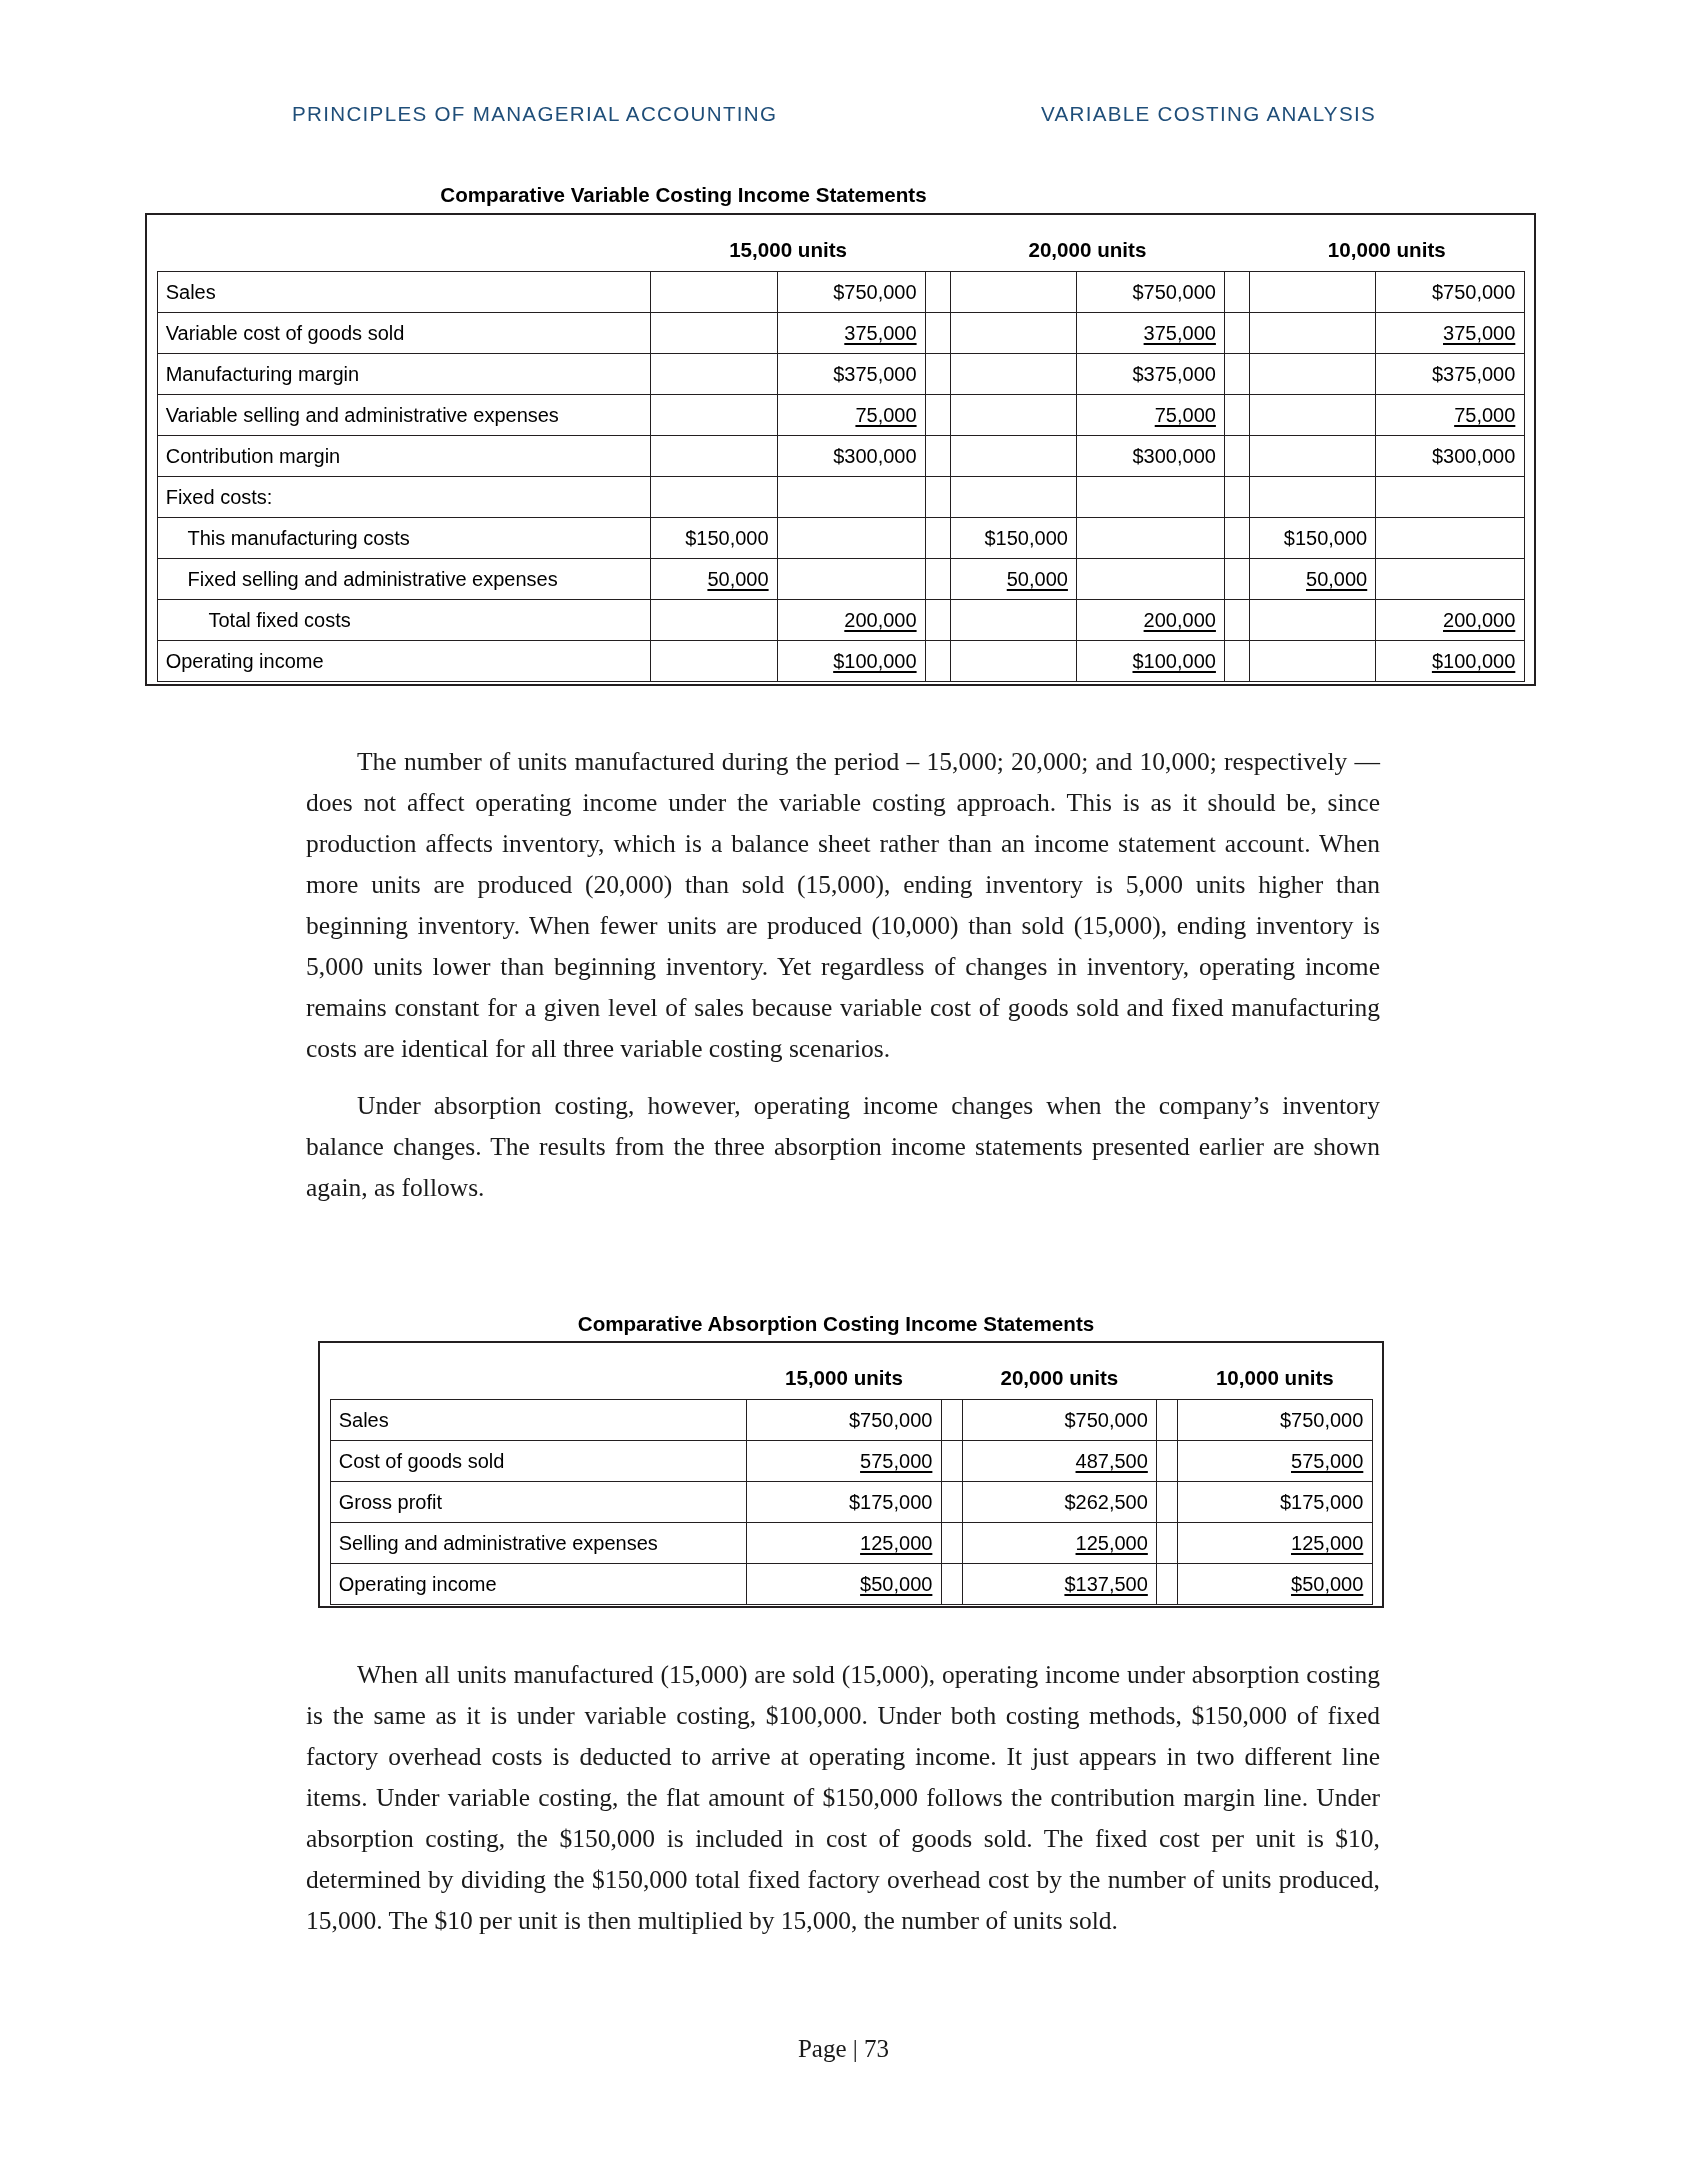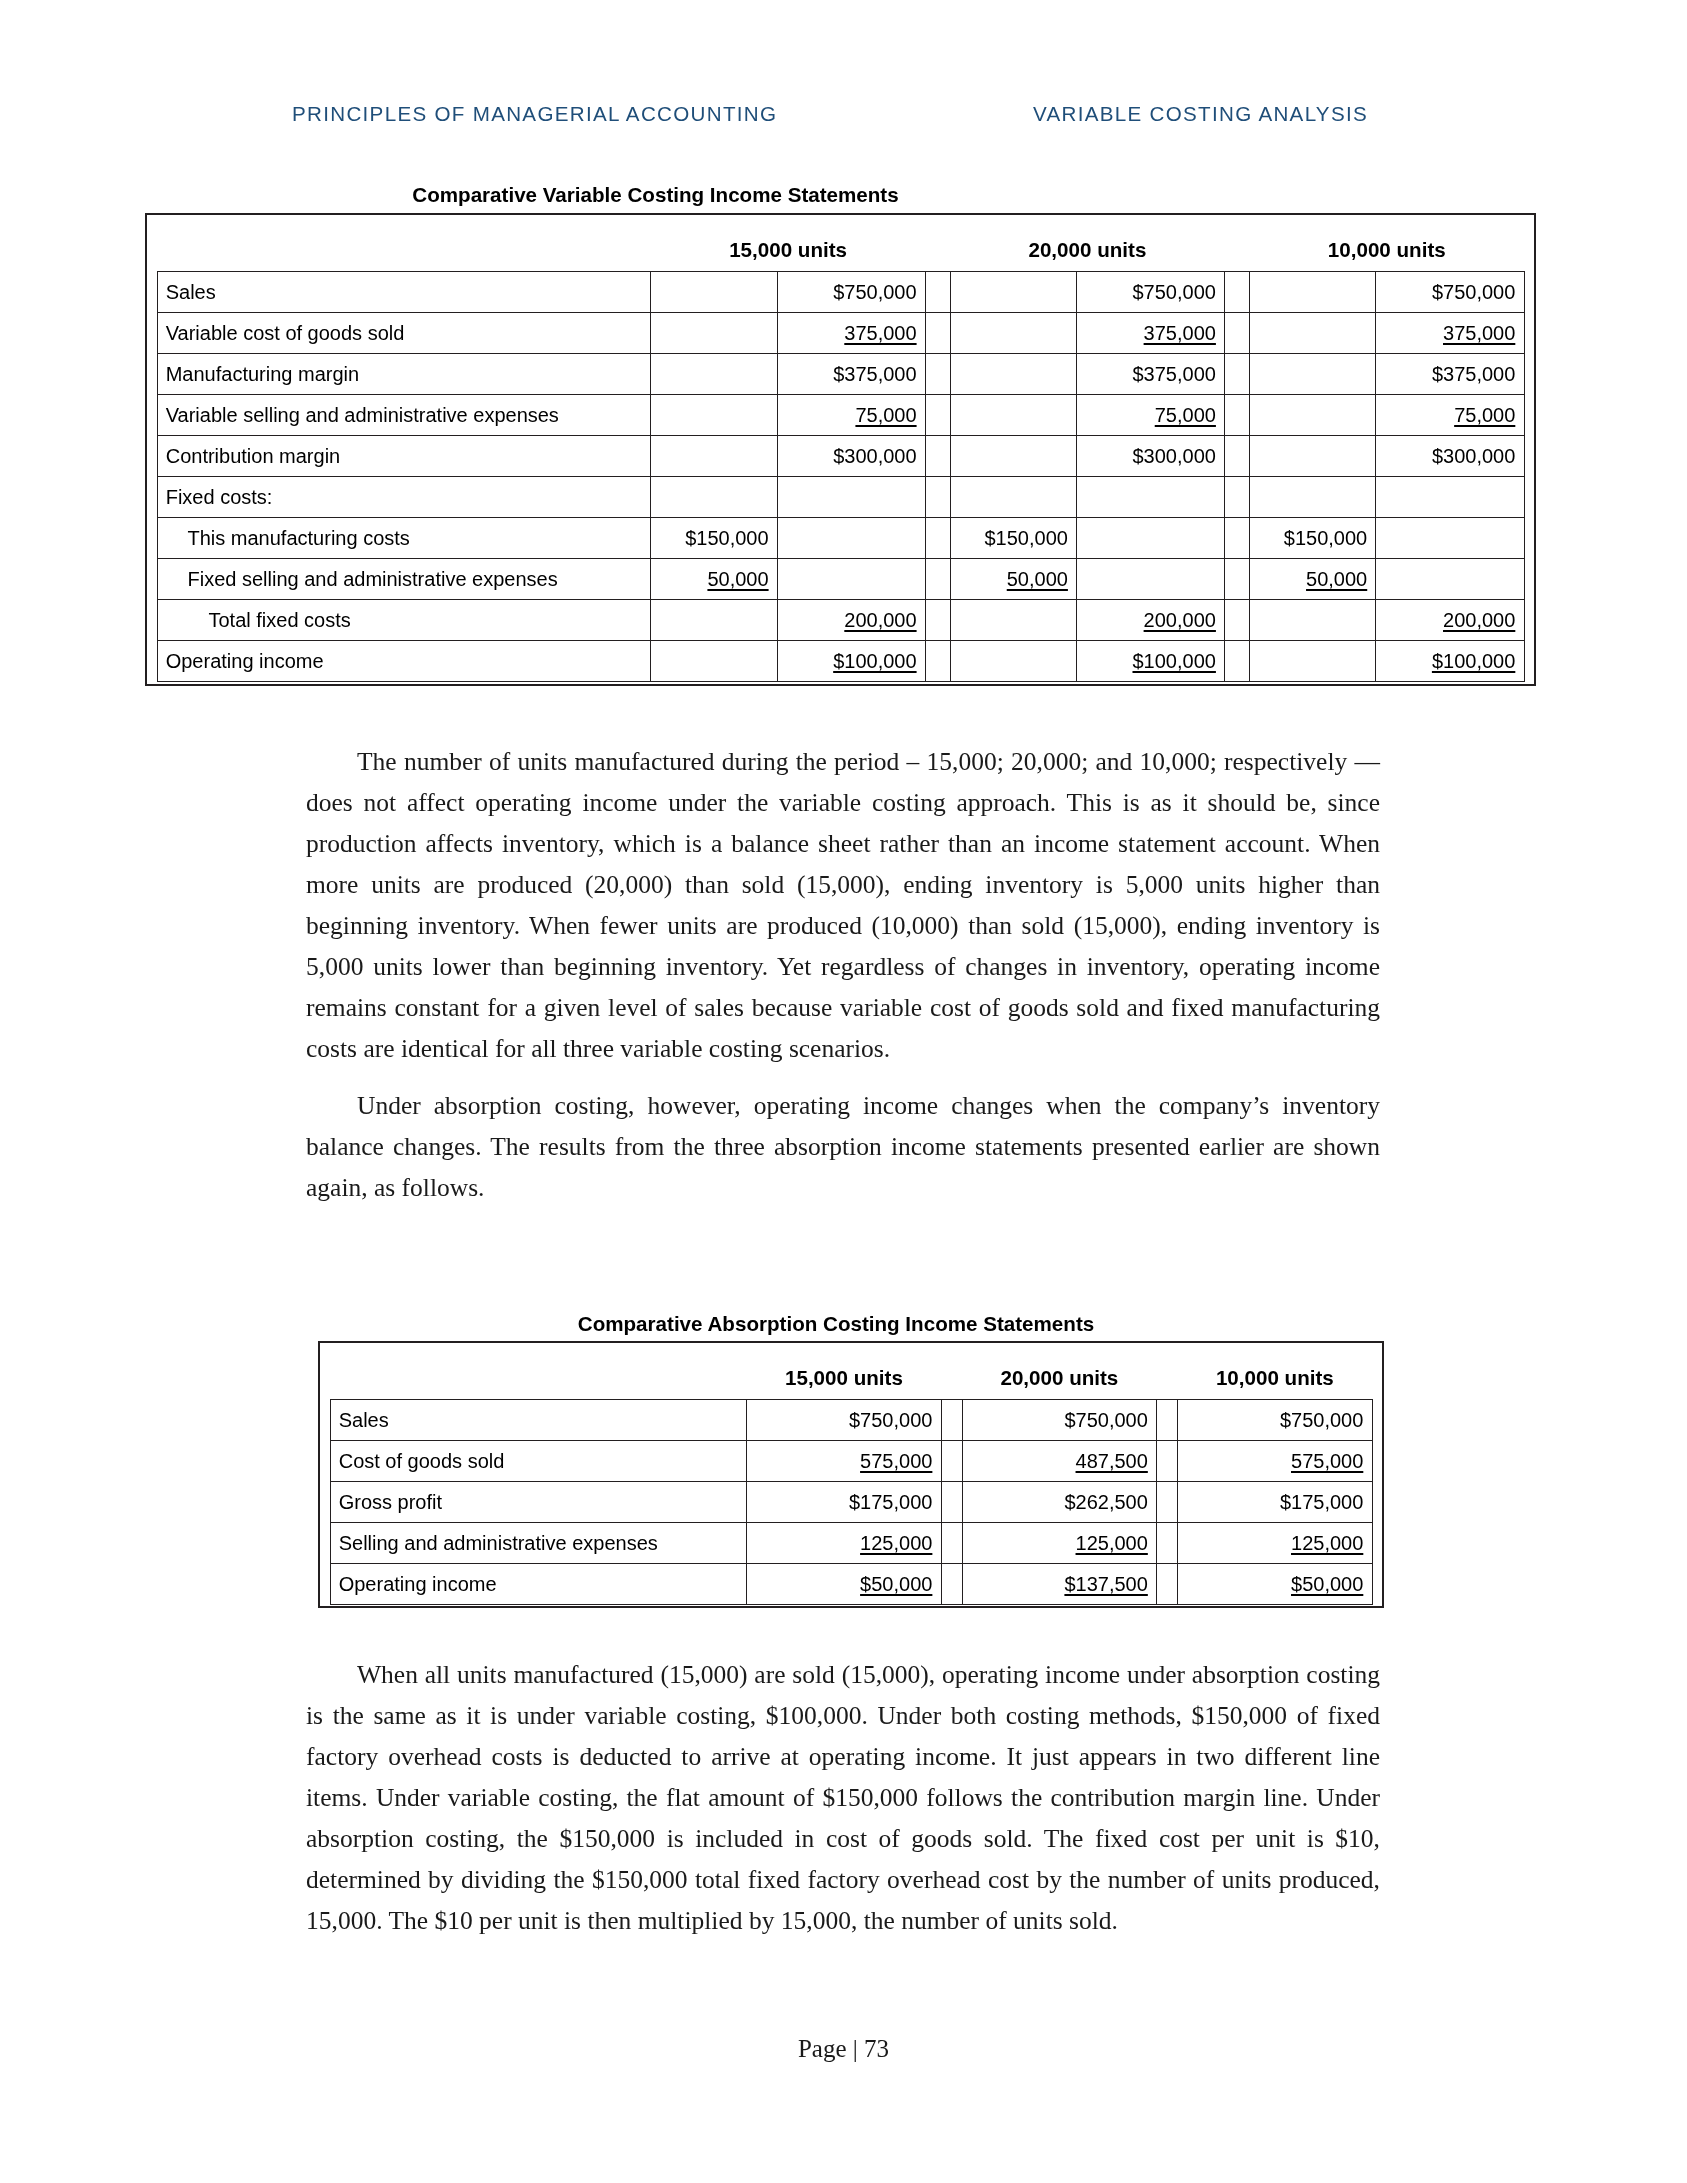--- a/index.html
+++ b/index.html
@@ -32,21 +32,21 @@
     justify-content: space-between;
     align-items: baseline;
   }
   .running-head span {
     font-family: "Liberation Sans", "DejaVu Sans", sans-serif;
     font-size: 20.6px;
     letter-spacing: 1.3px;
     color: #1F4E79;
     white-space: nowrap;
   }
-  .rh-right { margin-right: 28px; }
+  .rh-right { margin-right: 20px; }
 
   
   .table-caption {
     font-family: "Liberation Sans", "DejaVu Sans", sans-serif;
     font-weight: bold;
     font-size: 20.6px;
     text-align: center;
     color: #000;
     white-space: nowrap;
   }
@@ -97,21 +97,21 @@
     padding-right: 8.2px !important;
     white-space: nowrap;
   }
   .u-single  { text-decoration: underline; text-underline-offset: 3.3px; }
   .gapcol { width: 15px; }
 
   
   #caption-1 {
     position: absolute;
     top: 183px;
-    left: 124px;
+    left: 152px;
     width: 1063px;
   }
   #frame-1 {
     top: 213px;
     left: 145px;
     width: 1368px;
     height: 188px;
   }
   #wrap-1 {
     position: absolute;

